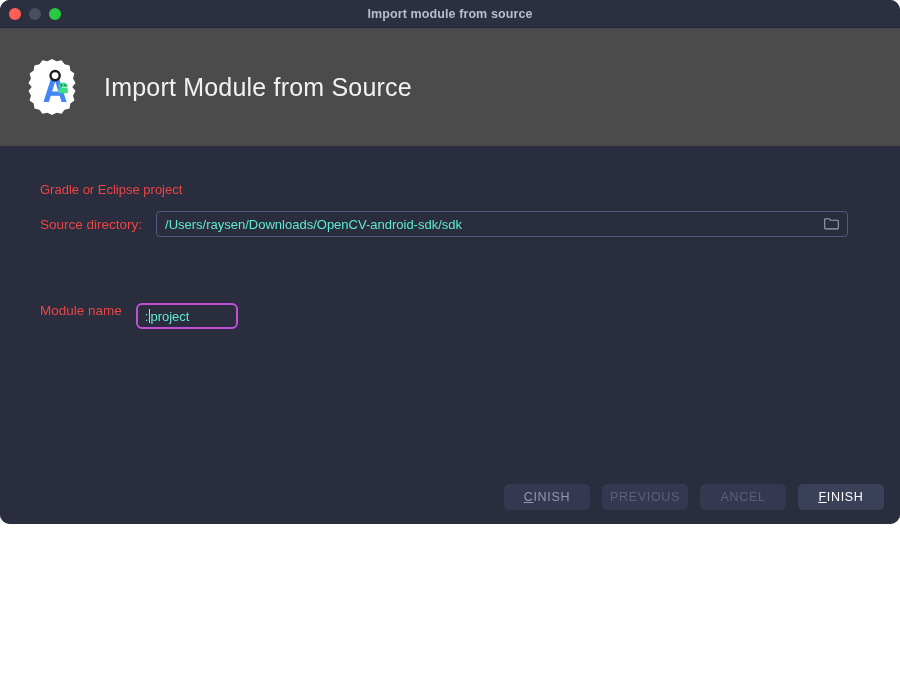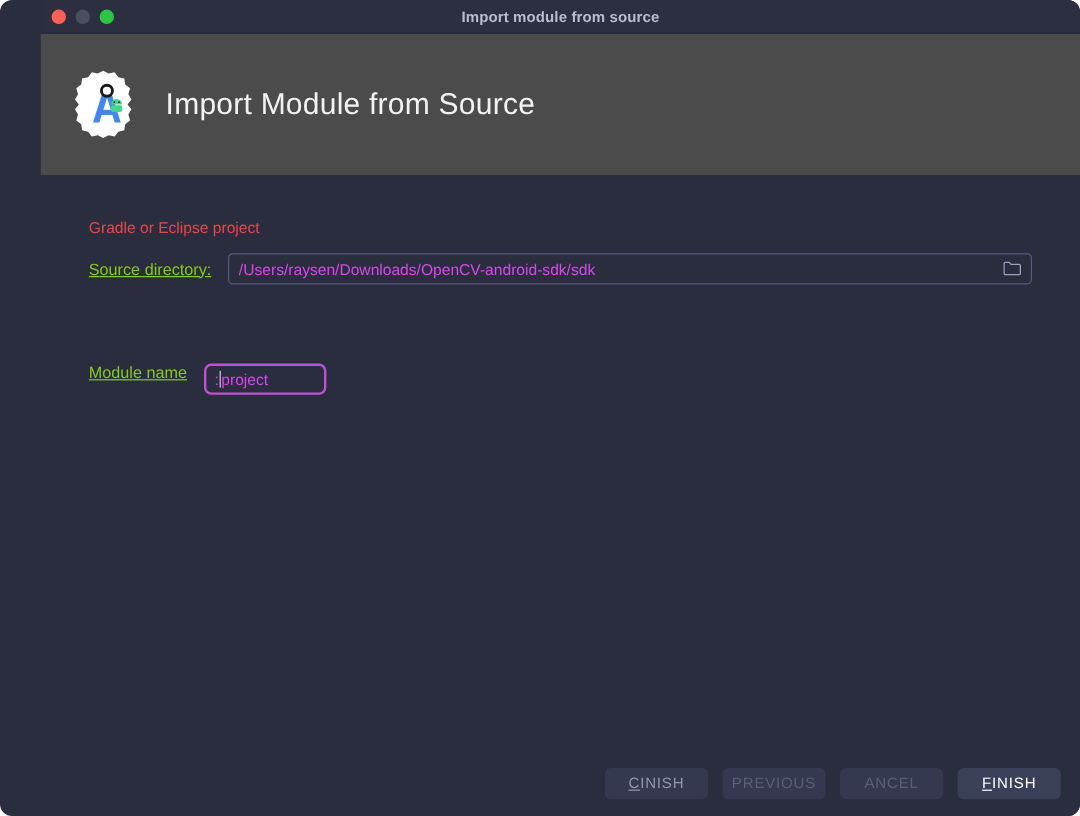--- a/index.html
+++ b/index.html
@@ -10,27 +10,26 @@
     background: #ffffff;
     font-family: "Liberation Sans", "DejaVu Sans", sans-serif;
     overflow: hidden;
   }
 
   
   .window {
     position: absolute;
     left: 0; top: 0;
     width: 900px;
-    height: 680px;
+    height: 524px;
     background: #2a2d3e;
     border-radius: 10px 10px 10px 10px;
     overflow: hidden;
     display: flex;
     flex-direction: column;
-    padding-left: 34px;
   }
 
   
   .titlebar {
     position: relative;
     height: 28px;
     flex: 0 0 28px;
     background: #2c2f40;
     display: flex;
     align-items: center;
@@ -97,36 +96,35 @@
     margin-bottom: 14px;
   }
 
   .field-row {
     display: flex;
     align-items: center;
     gap: 14px;
   }
   .field-label {
     font-size: 13.5px;
-    color: #84cc16;
+    color: #ef4444;
     white-space: nowrap;
-    text-decoration: underline;
   }
 
   .text-input {
     position: relative;
     height: 26px;
     background: #2a2d3e;
     border: 1px solid #565a7d;
     border-radius: 4px;
     display: flex;
     align-items: center;
     padding: 0 8px;
     font-size: 13px;
-    color: #d946ef;
+    color: #5eead4;
   }
   .text-input.wide { width: 692px; }
 
   .folder-icon {
     position: absolute;
     right: 8px;
     top: 50%;
     transform: translateY(-50%);
     width: 15px;
     height: 13px;

